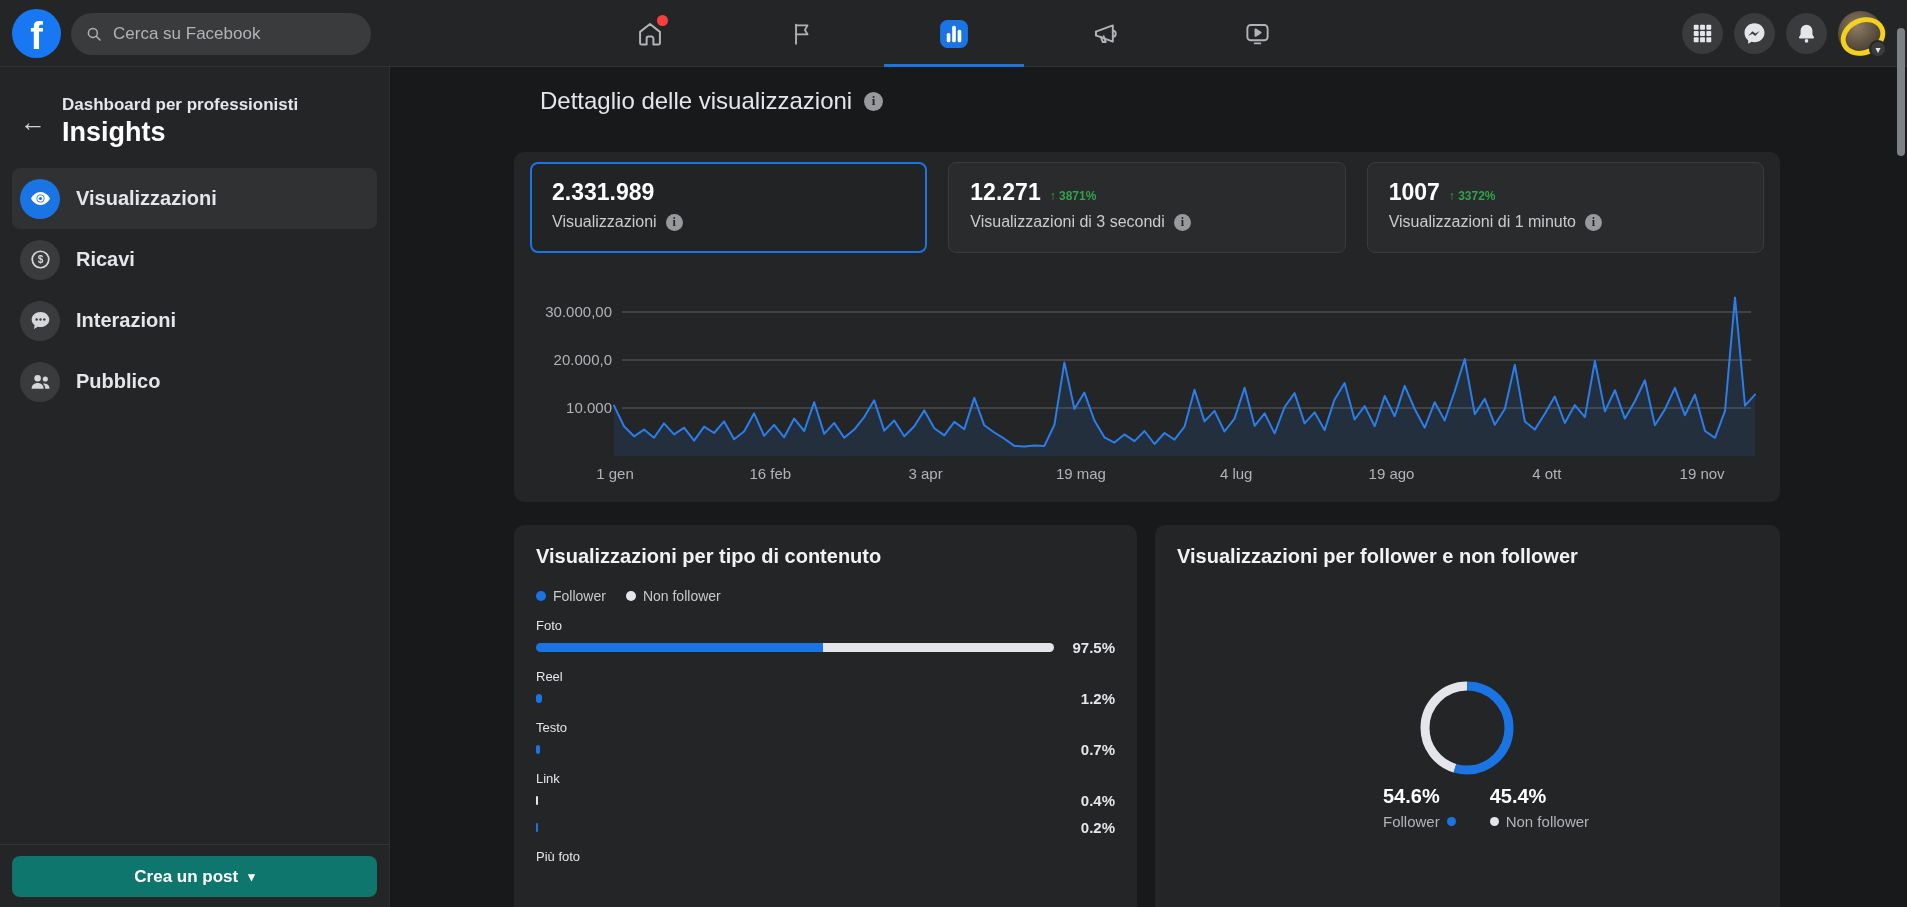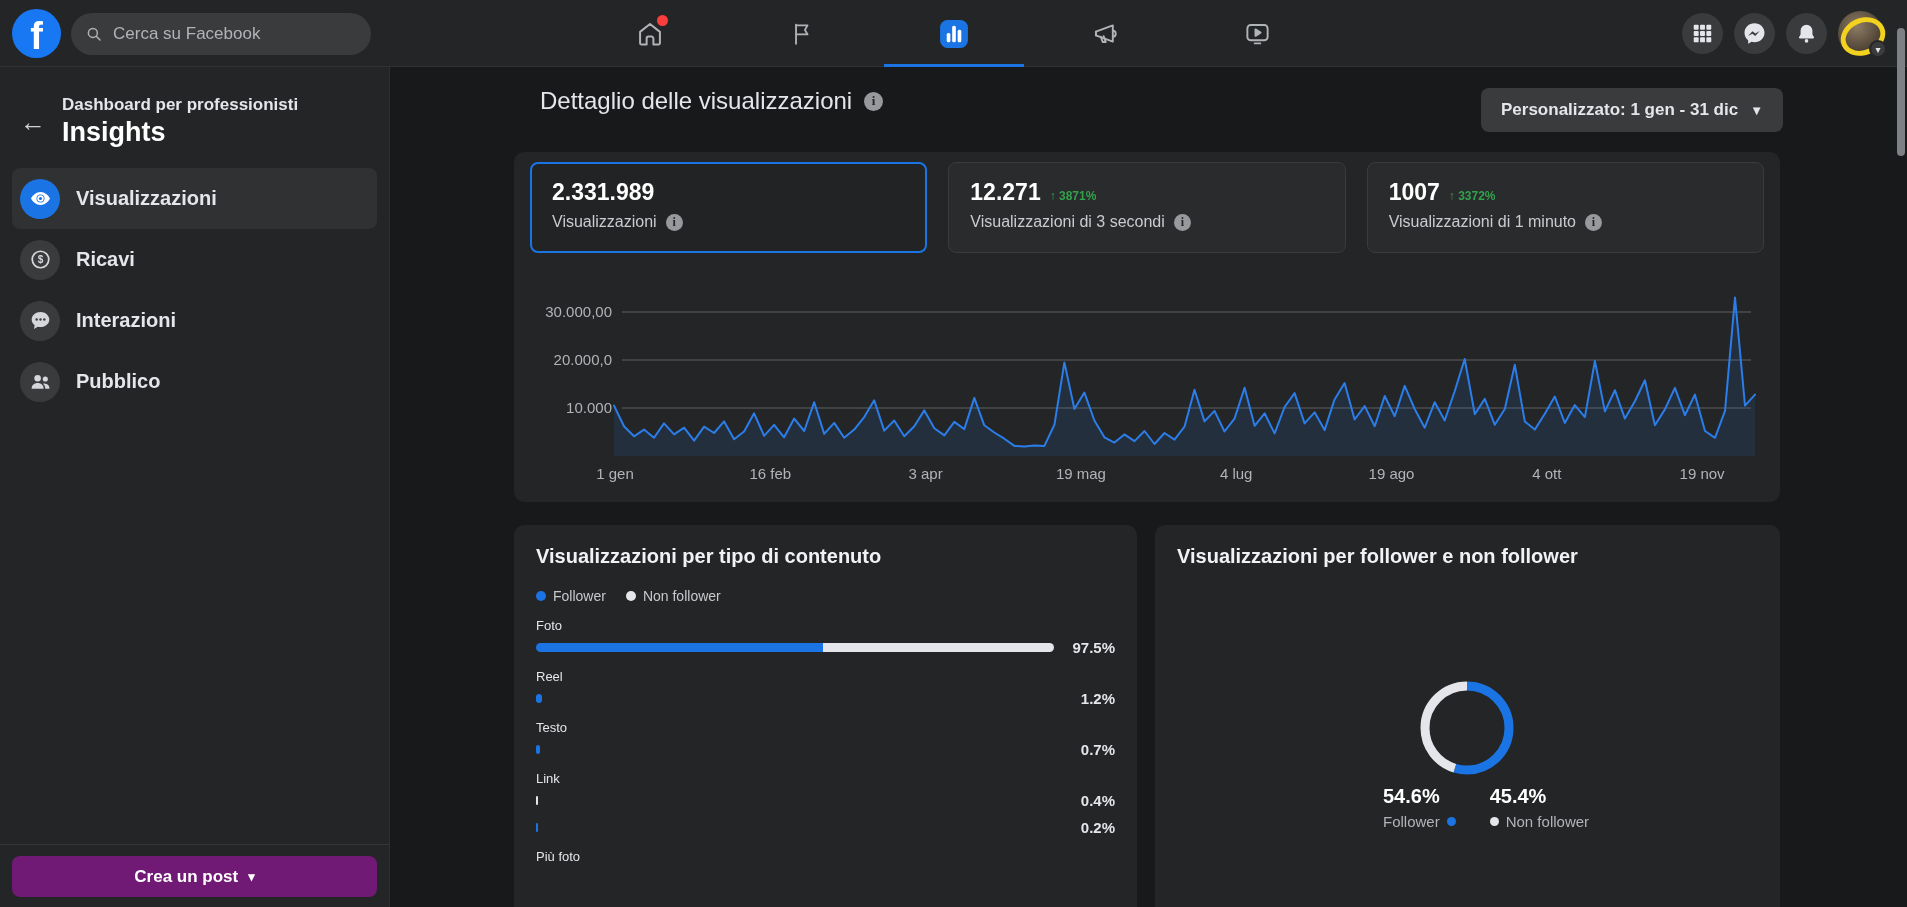--- a/index.html
+++ b/index.html
@@ -43,21 +43,21 @@
   .sb-menu { margin-top:10px; padding:0 12px; }
   .sb-item { height:61px; border-radius:8px; display:flex; align-items:center; gap:16px;
     padding:0 8px; cursor:pointer; }
   .sb-item.active { background:#2f3133; }
   .sb-ic { width:40px; height:40px; border-radius:50%; background:#3a3b3c; color:#d5d7db;
     display:flex; align-items:center; justify-content:center; flex:none; }
   .sb-item.active .sb-ic { background:#1b74e4; }
   .sb-item span.lbl { font-size:20px; font-weight:bold; color:#e4e6eb; }
   .sb-foot { position:absolute; left:0; right:0; bottom:0; height:63px;
     border-top:1px solid rgba(255,255,255,.08); padding:11px 12px; }
-  .create-post { width:100%; height:41px; border:none; border-radius:8px; background:#701a75;
+  .create-post { width:100%; height:41px; border:none; border-radius:8px; background:#0f766e;
     color:#fff; font-family:inherit; font-size:17px; font-weight:bold; cursor:pointer;
     display:flex; align-items:center; justify-content:center; gap:10px; }
 
   
   .main { position:absolute; left:390px; top:67px; width:1517px; height:840px; background:#18191a; }
   .page-title-row { position:absolute; left:133px; top:20px; display:flex; align-items:center; gap:12px; }
   .page-title { font-size:24px; font-weight:normal;margin-left:17px; }
   .info-i { width:19px; height:19px; border-radius:50%; background:#97999d; color:#242526;
     font-size:13px; font-weight:bold; display:inline-flex; align-items:center; justify-content:center;
     font-family:"Liberation Serif", serif; flex:none; cursor:pointer; }
@@ -259,24 +259,20 @@
       <span class="caret">▾</span>
     </button>
   </div>
 </aside>
 
 <section class="main">
   <div class="page-title-row">
     <h1 class="page-title">Dettaglio delle visualizzazioni</h1>
     <span class="info-i">i</span>
   </div>
-  <button class="date-btn">
-    <span>Personalizzato: 1 gen - 31 dic</span>
-    <span class="caret">▼</span>
-  </button>
 
   <div class="card card-big">
     <div class="stat-row" id="stat-row">
         <div class="stat-box selected">
           <div class="stat-value-row">
             <span class="stat-value">2.331.989</span>
           </div>
           <div class="stat-label-row">
             <span>Visualizzazioni</span>
             <span class="info-i">i</span>

